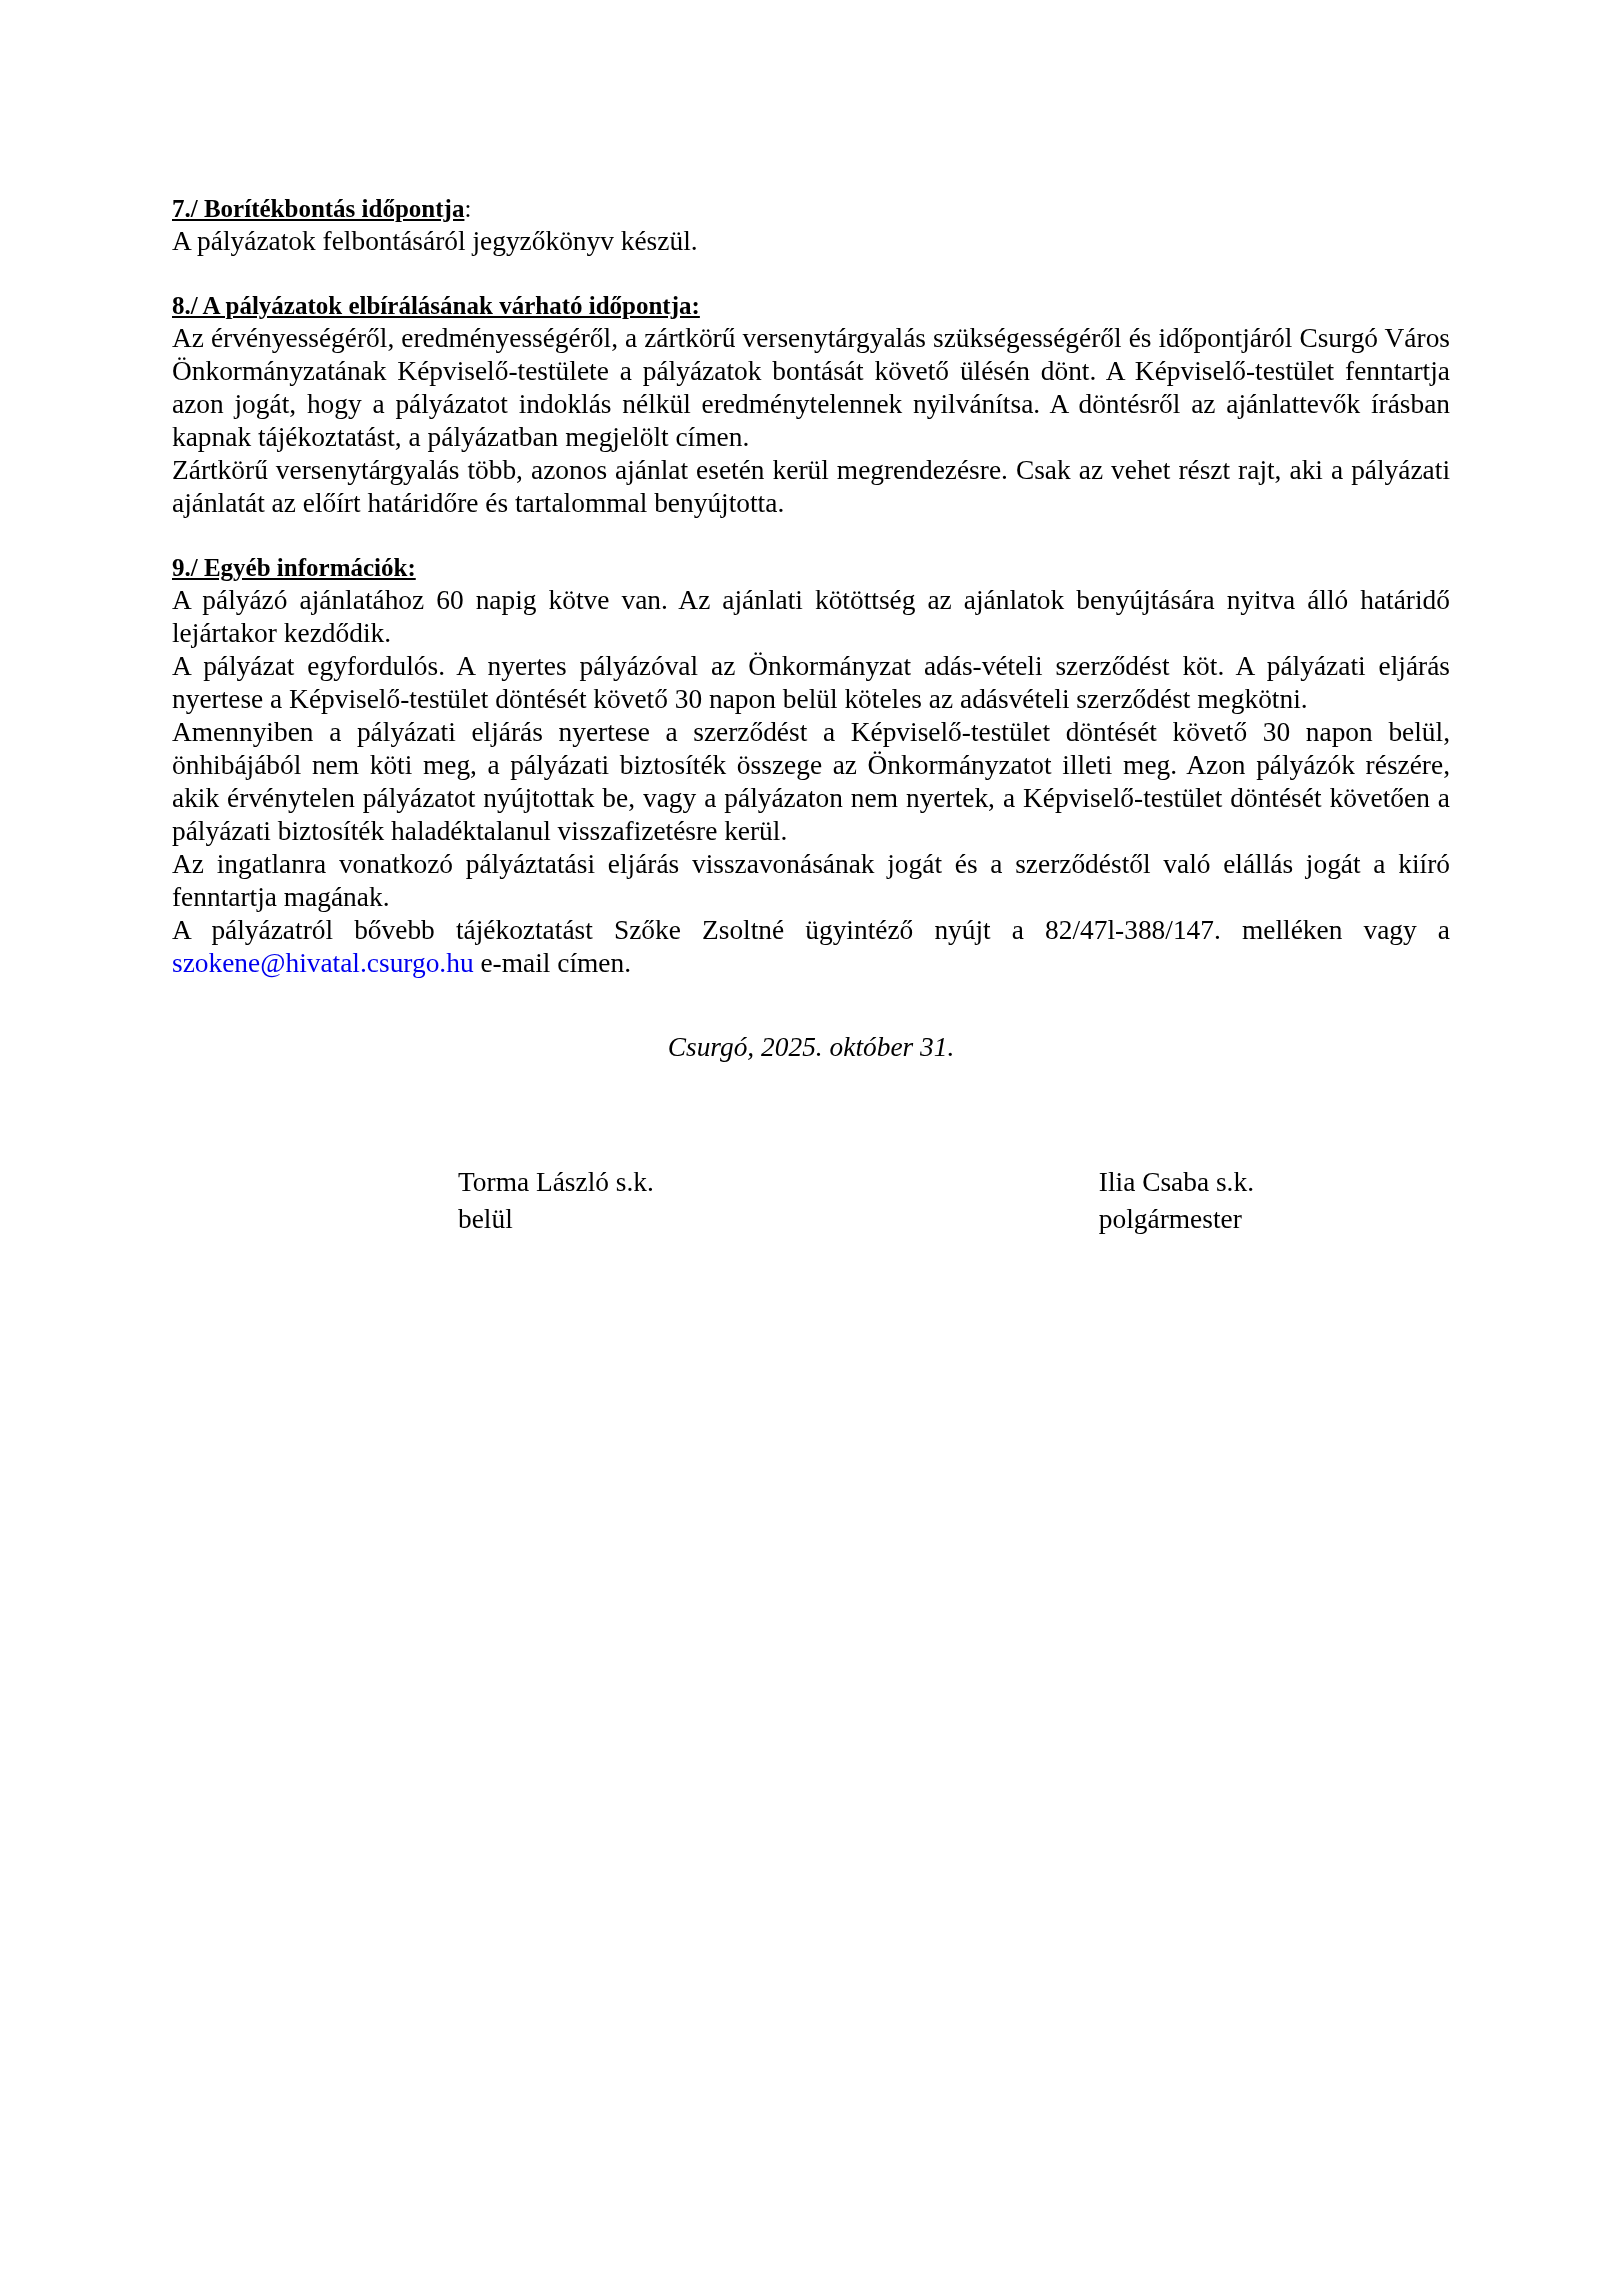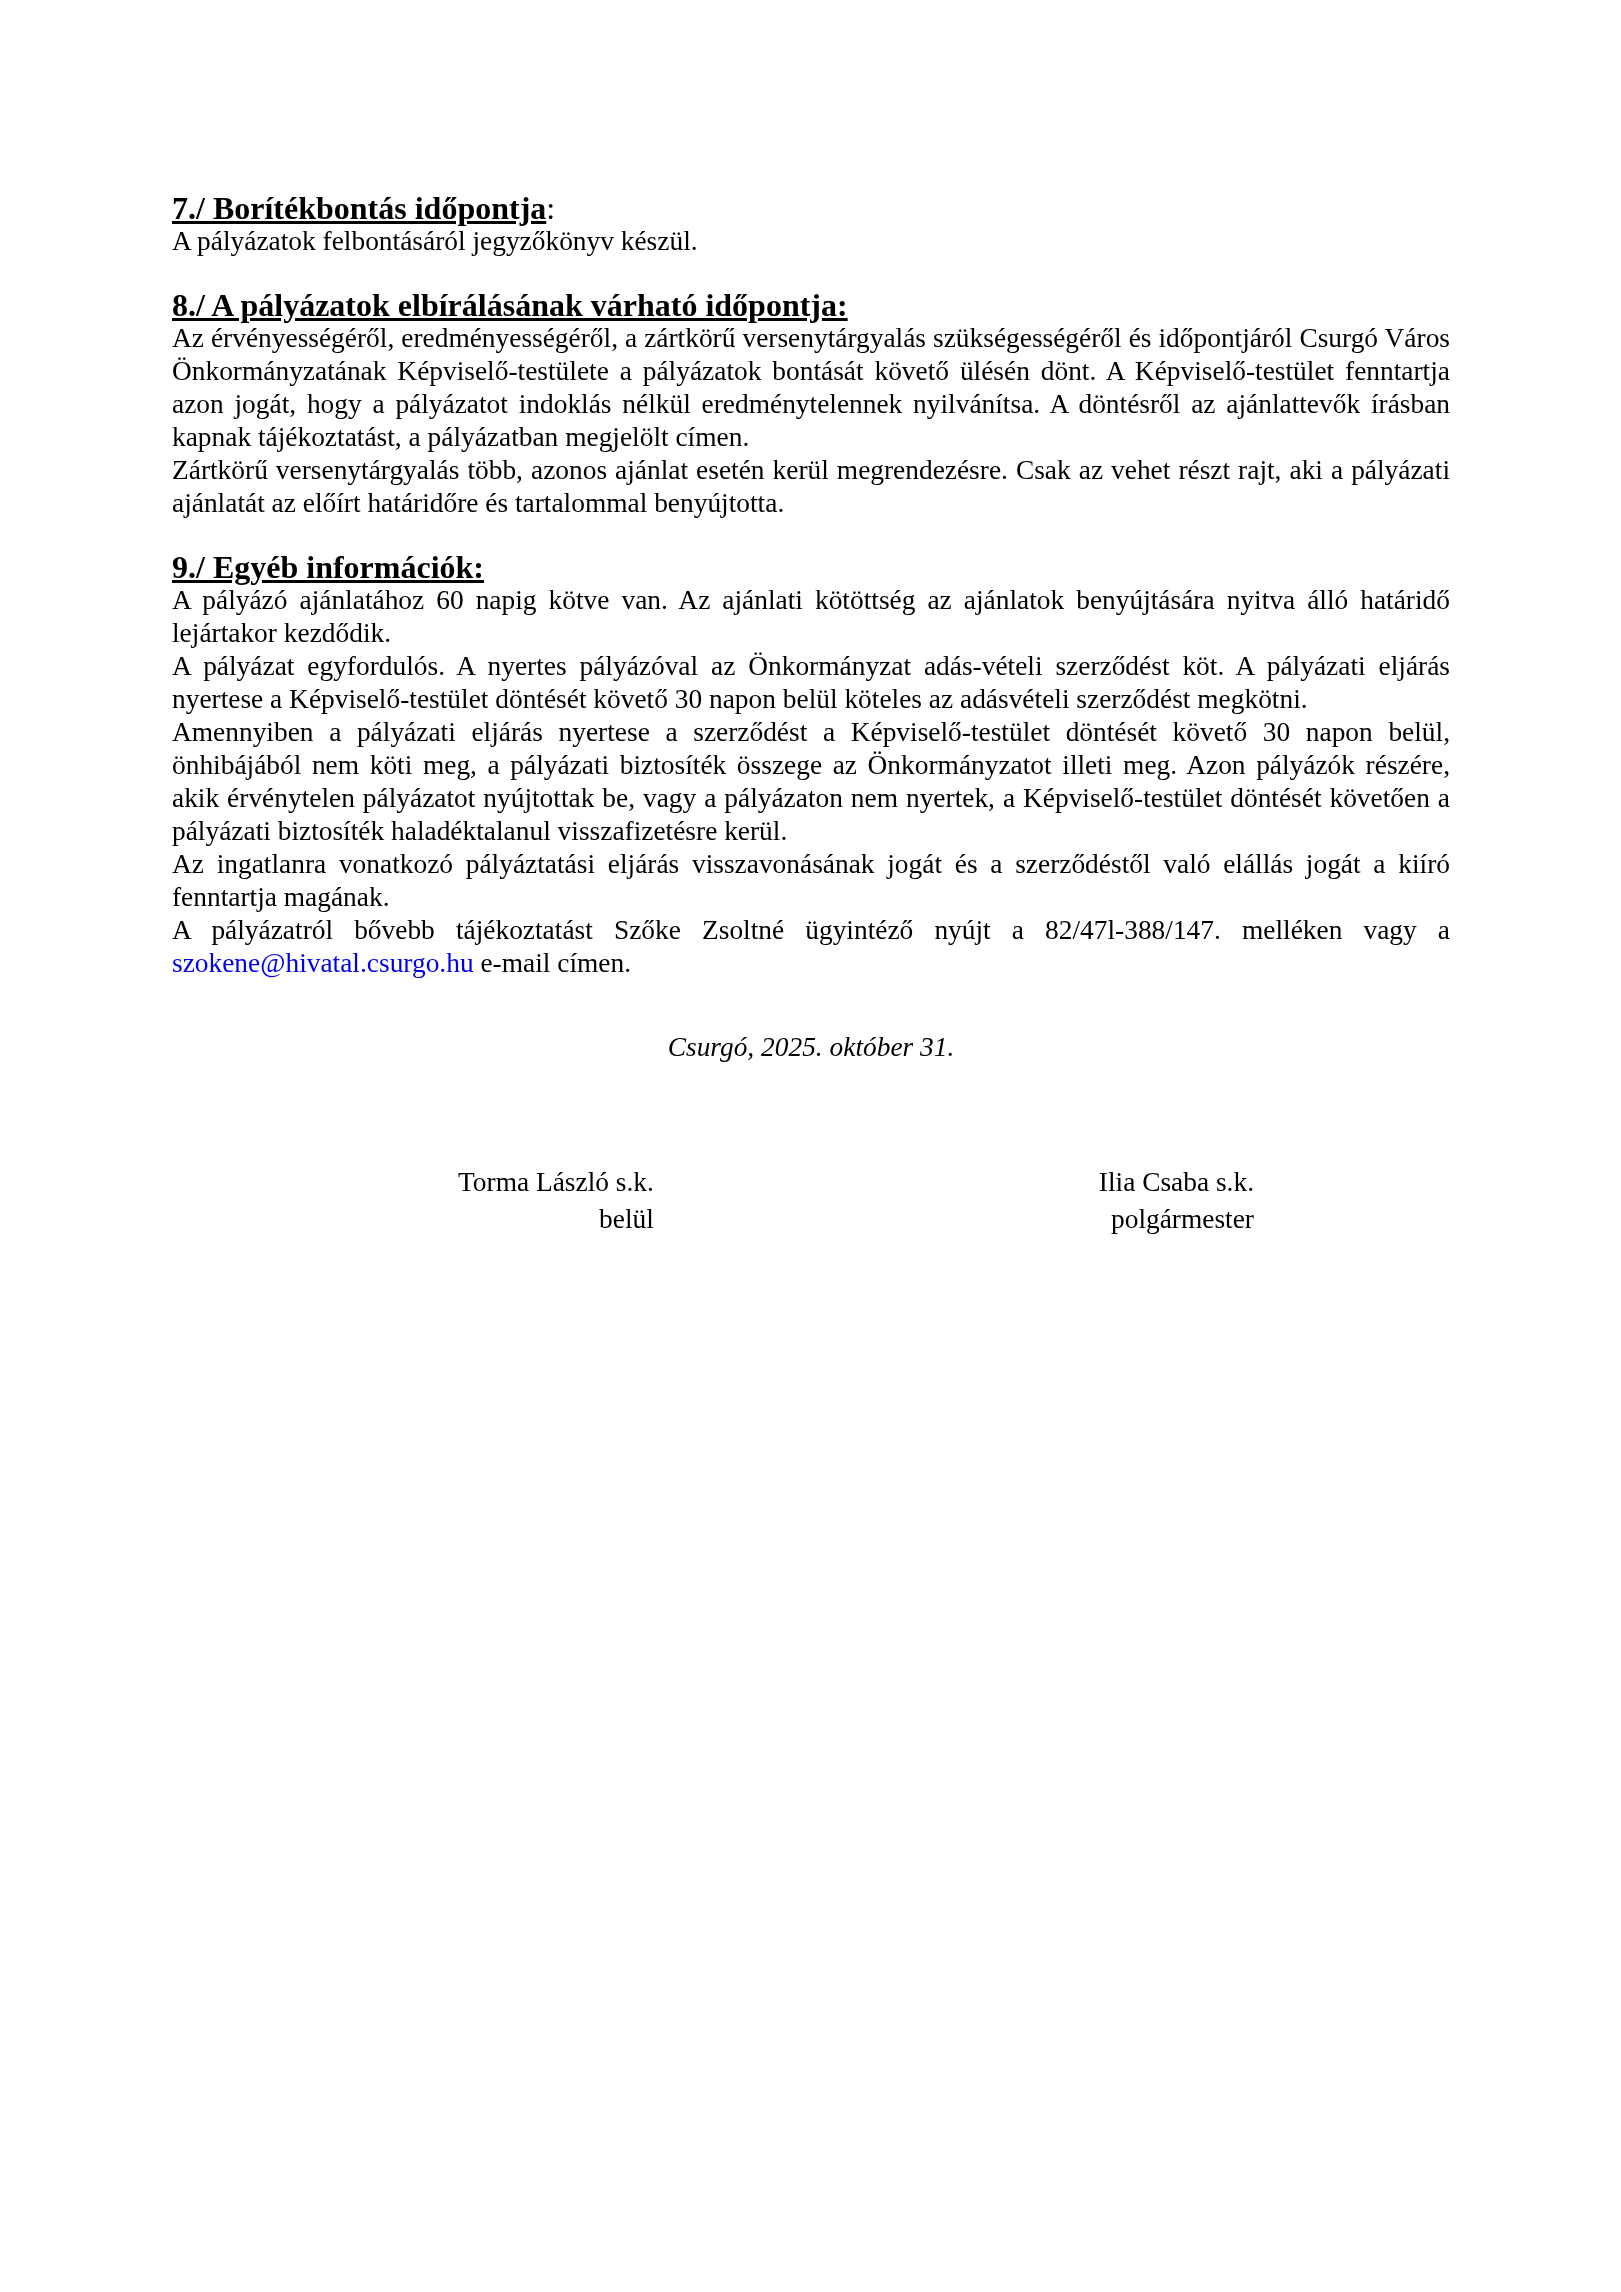--- a/index.html
+++ b/index.html
@@ -17,21 +17,21 @@
     color: #000000;
     font-family: "Liberation Serif", "DejaVu Serif", serif;
     font-size: 27.4px;
     line-height: 33px;
   }
   .section { margin: 0; }
   .section + .section { margin-top: 31px; }
   .heading {
     font-weight: bold;
     margin: 0;
-    font-size: 32px;
+    font-size: 25px;
     line-height: 33px;
   }
   .heading .u { text-decoration: underline; }
   .heading .colon-plain { font-weight: normal; }
   p.body-par {
     margin: 0;
     text-align: justify;
   }
   .bold { font-weight: bold; }
   a.email-link, span.email-link {
@@ -43,21 +43,21 @@
     text-align: center;
     font-style: italic;
   }
   .signatures {
     margin-top: 100px;
     display: flex;
     justify-content: space-between;
     padding: 0 196px 0 286px;
   }
   .sig {
-    text-align: right;
+    text-align: left;
     line-height: 37px;
   }
 </style>
 </head>
 <body>
 
 <div class="page">
 
   <div class="section">
     <p class="heading"><span class="u">7./ Borítékbontás időpontja</span><span class="colon-plain">:</span></p>

